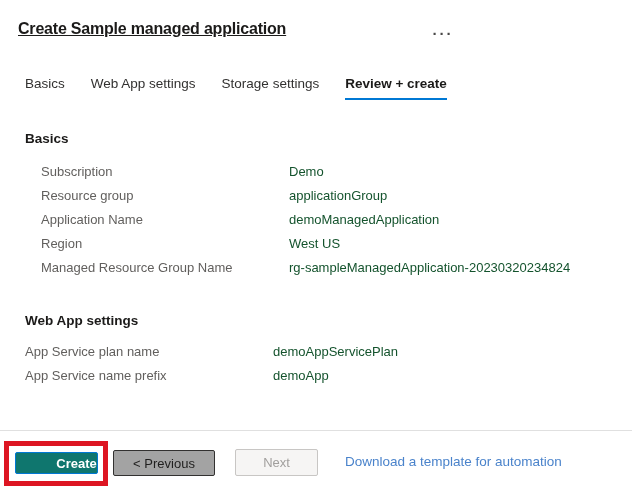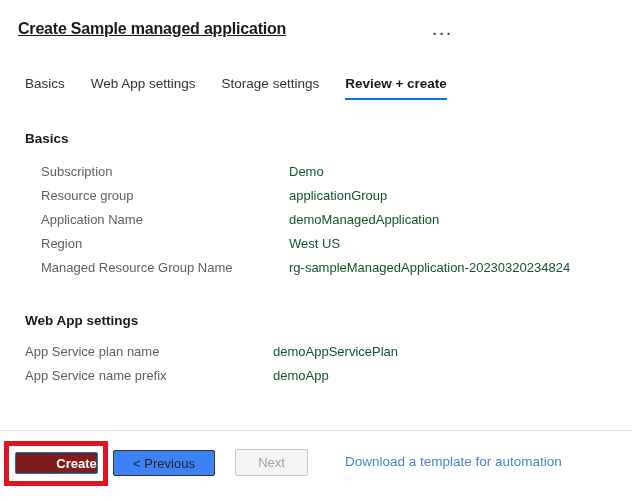--- a/index.html
+++ b/index.html
@@ -48,30 +48,30 @@
   }
 
   .highlight-box {
     position:absolute; left:4px; top:441px; width:104px; height:45px;
     border:5px solid #dd1522; pointer-events:none;
   }
 
   button { font-family:"Liberation Sans", sans-serif; cursor:pointer; }
   .btn-create {
     position:absolute; left:15px; top:452px; width:83px; height:22px;
-    background:#7f1d1d; color:#ffffff; border:1px solid #0078d4; border-radius:2px;
+    background:#0f766e; color:#ffffff; border:1px solid #0078d4; border-radius:2px;
     font-size:13px; font-weight:700;padding-left:40px;
   }
   .btn-previous {
     position:absolute; left:113px; top:450px; width:102px; height:26px;
-    background:#3b82f6; color:#201f1e; border:1px solid #323130; border-radius:2px;
+    background:#a3a3a3; color:#201f1e; border:1px solid #323130; border-radius:2px;
     font-size:13px;
   }
   .btn-next {
-    position:absolute; left:235px; top:449px; width:73px; height:27px;
+    position:absolute; left:235px; top:449px; width:83px; height:27px;
     background:#f6f5f4; color:#a19f9d; border:1px solid #c8c6c4; border-radius:2px;
     font-size:13px; cursor:default;
   }
   .download-link {
     position:absolute; left:345px; top:454px;
     font-size:13.5px; color:#4a83cb; text-decoration:none; cursor:pointer;
   }
 </style>
 </head>
 <body>

